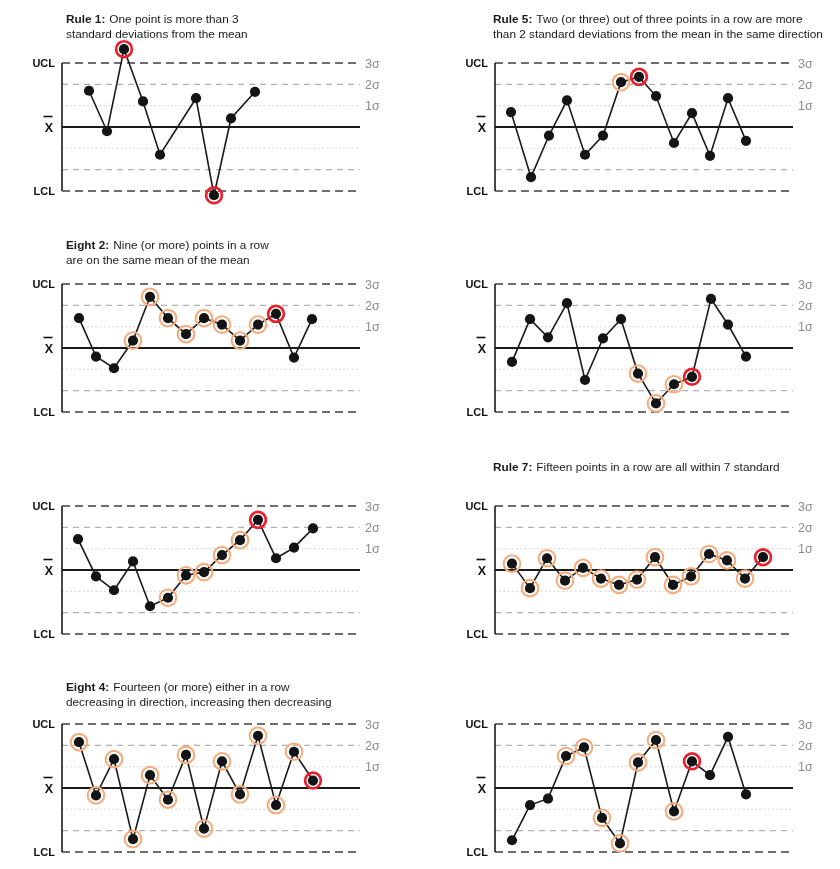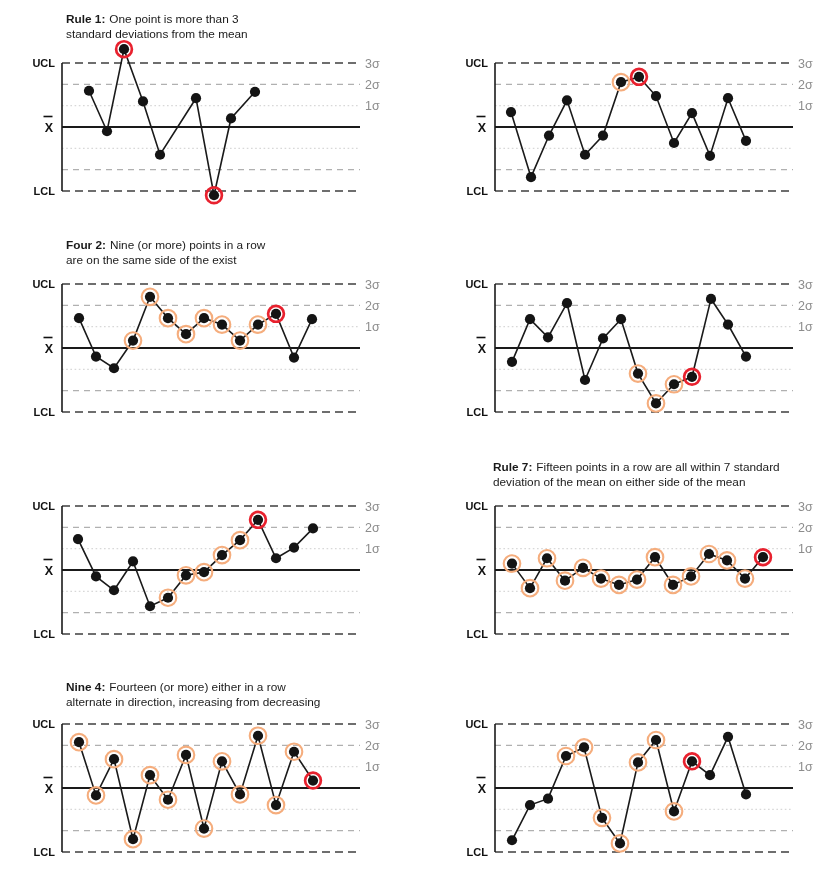--- a/index.html
+++ b/index.html
@@ -64,20 +64,24 @@
           <circle cx="143" cy="62.400400000000005" r="5.1" fill="#141414"></circle>
           <circle cx="160" cy="115.7329" r="5.1" fill="#141414"></circle>
           <circle cx="196" cy="59.200450000000004" r="5.1" fill="#141414"></circle>
           <circle cx="214" cy="156.2656" r="5.1" fill="#141414"></circle>
           <circle cx="231" cy="79.4668" r="5.1" fill="#141414"></circle>
           <circle cx="255" cy="52.80055" r="5.1" fill="#141414"></circle>
         </g>
       </svg>
     </section>
     <section class="cell col-right row-0 r5">
+      <div class="title">
+        <div class="tline"><b>Rule 5:</b><span>Two (or three) out of three points in a row are more</span></div>
+        <div class="tline">than 2 standard deviations from the mean in the same direction</div>
+      </div>
       <svg width="420" height="172" viewBox="0 0 420 172" class="chart">
         <g>
           <line x1="62" y1="24.001000000000005" x2="360" y2="24.001000000000005" stroke="#6e6e6e" stroke-width="2.2" stroke-dasharray="8 5"></line>
           <line x1="62" y1="45.334" x2="360" y2="45.334" stroke="#b0b0b0" stroke-width="1.4" stroke-dasharray="6 5"></line>
           <line x1="62" y1="66.667" x2="360" y2="66.667" stroke="#d8d8d8" stroke-width="1.3" stroke-dasharray="1.6 2.6"></line>
           <line x1="62" y1="88" x2="360" y2="88" stroke="#1a1a1a" stroke-width="1.9"></line>
           <line x1="62" y1="109.333" x2="360" y2="109.333" stroke="#d8d8d8" stroke-width="1.3" stroke-dasharray="1.6 2.6"></line>
           <line x1="62" y1="130.666" x2="360" y2="130.666" stroke="#b0b0b0" stroke-width="1.4" stroke-dasharray="6 5"></line>
           <line x1="62" y1="151.999" x2="360" y2="151.999" stroke="#6e6e6e" stroke-width="2.2" stroke-dasharray="8 5"></line>
         </g>
@@ -111,22 +115,22 @@
           <circle cx="241" cy="103.99975" r="5.1" fill="#141414"></circle>
           <circle cx="259" cy="74.13355" r="5.1" fill="#141414"></circle>
           <circle cx="277" cy="116.79955" r="5.1" fill="#141414"></circle>
           <circle cx="295" cy="59.200450000000004" r="5.1" fill="#141414"></circle>
           <circle cx="313" cy="101.86645" r="5.1" fill="#141414"></circle>
         </g>
       </svg>
     </section>
     <section class="cell col-left row-1 r2">
       <div class="title">
-        <div class="tline"><b>Four 2:</b><span>Nine (or more) points in a row</span></div>
-        <div class="tline">are on the same side of the exist</div>
+        <div class="tline"><b>Eight 2:</b><span>Nine (or more) points in a row</span></div>
+        <div class="tline">are on the same mean of the mean</div>
       </div>
       <svg width="420" height="172" viewBox="0 0 420 172" class="chart">
         <g>
           <line x1="62" y1="24.001000000000005" x2="360" y2="24.001000000000005" stroke="#6e6e6e" stroke-width="2.2" stroke-dasharray="8 5"></line>
           <line x1="62" y1="45.334" x2="360" y2="45.334" stroke="#b0b0b0" stroke-width="1.4" stroke-dasharray="6 5"></line>
           <line x1="62" y1="66.667" x2="360" y2="66.667" stroke="#d8d8d8" stroke-width="1.3" stroke-dasharray="1.6 2.6"></line>
           <line x1="62" y1="88" x2="360" y2="88" stroke="#1a1a1a" stroke-width="1.9"></line>
           <line x1="62" y1="109.333" x2="360" y2="109.333" stroke="#d8d8d8" stroke-width="1.3" stroke-dasharray="1.6 2.6"></line>
           <line x1="62" y1="130.666" x2="360" y2="130.666" stroke="#b0b0b0" stroke-width="1.4" stroke-dasharray="6 5"></line>
           <line x1="62" y1="151.999" x2="360" y2="151.999" stroke="#6e6e6e" stroke-width="2.2" stroke-dasharray="8 5"></line>
@@ -269,21 +273,20 @@
           <circle cx="258" cy="37.867450000000005" r="5.1" fill="#141414"></circle>
           <circle cx="276" cy="76.26685" r="5.1" fill="#141414"></circle>
           <circle cx="294" cy="65.60035" r="5.1" fill="#141414"></circle>
           <circle cx="313" cy="46.400650000000006" r="5.1" fill="#141414"></circle>
         </g>
       </svg>
     </section>
     <section class="cell col-right row-2 r7">
       <div class="title">
         <div class="tline"><b>Rule 7:</b><span>Fifteen points in a row are all within 7 standard</span></div>
-        <div class="tline">deviation of the mean on either side of the mean</div>
       </div>
       <svg width="420" height="172" viewBox="0 0 420 172" class="chart">
         <g>
           <line x1="62" y1="24.001000000000005" x2="360" y2="24.001000000000005" stroke="#6e6e6e" stroke-width="2.2" stroke-dasharray="8 5"></line>
           <line x1="62" y1="45.334" x2="360" y2="45.334" stroke="#b0b0b0" stroke-width="1.4" stroke-dasharray="6 5"></line>
           <line x1="62" y1="66.667" x2="360" y2="66.667" stroke="#d8d8d8" stroke-width="1.3" stroke-dasharray="1.6 2.6"></line>
           <line x1="62" y1="88" x2="360" y2="88" stroke="#1a1a1a" stroke-width="1.9"></line>
           <line x1="62" y1="109.333" x2="360" y2="109.333" stroke="#d8d8d8" stroke-width="1.3" stroke-dasharray="1.6 2.6"></line>
           <line x1="62" y1="130.666" x2="360" y2="130.666" stroke="#b0b0b0" stroke-width="1.4" stroke-dasharray="6 5"></line>
           <line x1="62" y1="151.999" x2="360" y2="151.999" stroke="#6e6e6e" stroke-width="2.2" stroke-dasharray="8 5"></line>
@@ -332,22 +335,22 @@
           <circle cx="258" cy="94.3999" r="5.1" fill="#141414"></circle>
           <circle cx="276" cy="72.00025" r="5.1" fill="#141414"></circle>
           <circle cx="294" cy="78.40015" r="5.1" fill="#141414"></circle>
           <circle cx="312" cy="96.5332" r="5.1" fill="#141414"></circle>
           <circle cx="330" cy="75.2002" r="5.1" fill="#141414"></circle>
         </g>
       </svg>
     </section>
     <section class="cell col-left row-3 r4">
       <div class="title">
-        <div class="tline"><b>Nine 4:</b><span>Fourteen (or more) either in a row</span></div>
-        <div class="tline">alternate in direction, increasing from decreasing</div>
+        <div class="tline"><b>Eight 4:</b><span>Fourteen (or more) either in a row</span></div>
+        <div class="tline">decreasing in direction, increasing then decreasing</div>
       </div>
       <svg width="420" height="172" viewBox="0 0 420 172" class="chart">
         <g>
           <line x1="62" y1="24.001000000000005" x2="360" y2="24.001000000000005" stroke="#6e6e6e" stroke-width="2.2" stroke-dasharray="8 5"></line>
           <line x1="62" y1="45.334" x2="360" y2="45.334" stroke="#b0b0b0" stroke-width="1.4" stroke-dasharray="6 5"></line>
           <line x1="62" y1="66.667" x2="360" y2="66.667" stroke="#d8d8d8" stroke-width="1.3" stroke-dasharray="1.6 2.6"></line>
           <line x1="62" y1="88" x2="360" y2="88" stroke="#1a1a1a" stroke-width="1.9"></line>
           <line x1="62" y1="109.333" x2="360" y2="109.333" stroke="#d8d8d8" stroke-width="1.3" stroke-dasharray="1.6 2.6"></line>
           <line x1="62" y1="130.666" x2="360" y2="130.666" stroke="#b0b0b0" stroke-width="1.4" stroke-dasharray="6 5"></line>
           <line x1="62" y1="151.999" x2="360" y2="151.999" stroke="#6e6e6e" stroke-width="2.2" stroke-dasharray="8 5"></line>

